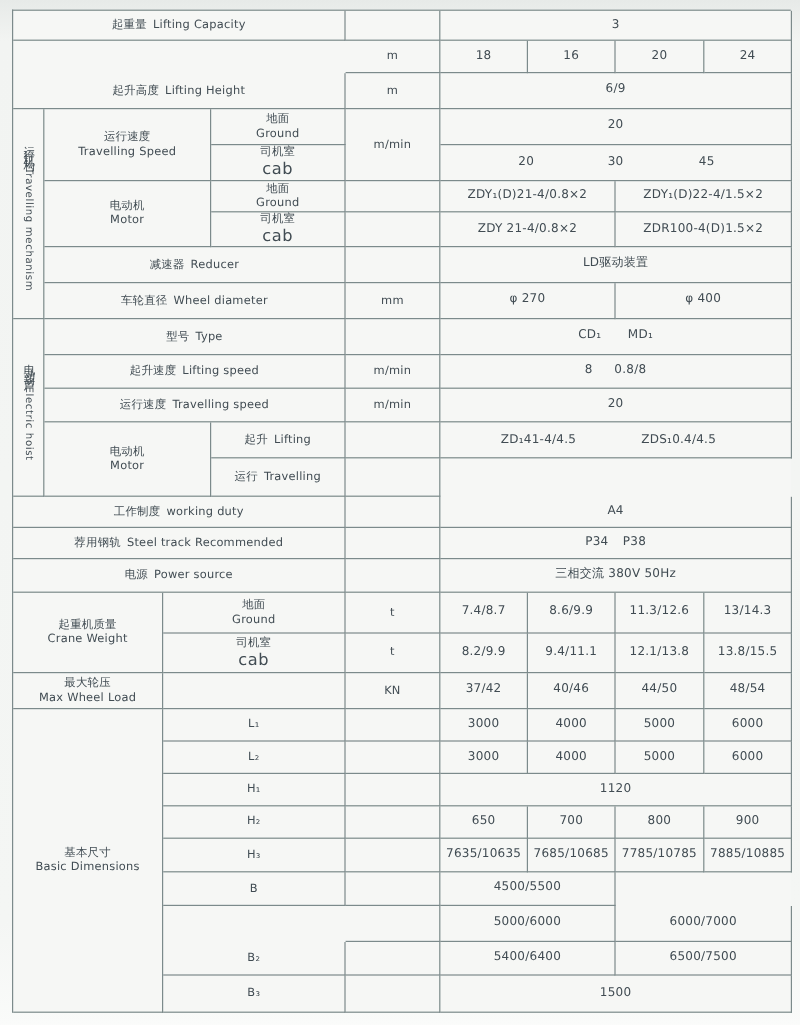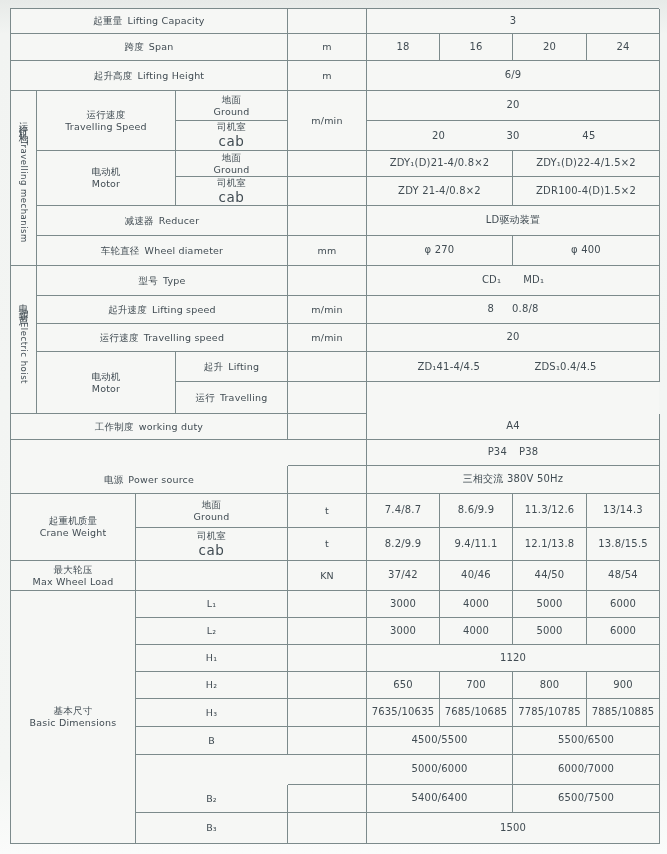--- a/index.html
+++ b/index.html
@@ -52,24 +52,20 @@
 
 <div class="sheet">
 
   <div class="c inline" style="grid-area:1/1/2/5">
     <span>起重量</span>
     <span>Lifting  Capacity</span>
   </div>
   <div class="c" style="grid-area:1/5/2/6"></div>
   <div class="c data" style="grid-area:1/6/2/10">3</div>
 
-  <div class="c inline" style="grid-area:2/1/3/5">
-    <span>跨度</span>
-    <span>Span</span>
-  </div>
   <div class="c" style="grid-area:2/5/3/6">m</div>
   <div class="c data" style="grid-area:2/6/3/7">18</div>
   <div class="c data" style="grid-area:2/7/3/8">16</div>
   <div class="c data" style="grid-area:2/8/3/9">20</div>
   <div class="c data" style="grid-area:2/9/3/10">24</div>
 
   <div class="c inline" style="grid-area:3/1/4/5">
     <span>起升高度</span>
     <span>Lifting  Height</span>
   </div>
@@ -189,20 +185,24 @@
   </div>
   <div class="c" style="grid-area:14/5/15/6"></div>
 
   <div class="c inline" style="grid-area:15/1/16/5">
     <span>工作制度</span>
     <span>working  duty</span>
   </div>
   <div class="c" style="grid-area:15/5/16/6"></div>
   <div class="c data" style="grid-area:15/6/16/10">A4</div>
 
+  <div class="c inline" style="grid-area:16/1/17/5">
+    <span>荐用钢轨</span>
+    <span>Steel track Recommended</span>
+  </div>
   <div class="c" style="grid-area:16/5/17/6"></div>
   <div class="c data pair-tight" style="grid-area:16/6/17/10">
     <span>P34</span>
     <span>P38</span>
   </div>
 
   <div class="c inline" style="grid-area:17/1/18/5">
     <span>电源</span>
     <span>Power source</span>
   </div>
@@ -277,21 +277,20 @@
   <div class="c" style="grid-area:25/3/26/5">H₃</div>
   <div class="c" style="grid-area:25/5/26/6"></div>
   <div class="c data" style="grid-area:25/6/26/7">7635/10635</div>
   <div class="c data" style="grid-area:25/7/26/8">7685/10685</div>
   <div class="c data" style="grid-area:25/8/26/9">7785/10785</div>
   <div class="c data" style="grid-area:25/9/26/10">7885/10885</div>
 
   <div class="c" style="grid-area:26/3/27/5">B</div>
   <div class="c" style="grid-area:26/5/27/6"></div>
   <div class="c data" style="grid-area:26/6/27/8">4500/5500</div>
-  <div class="c data" style="grid-area:26/8/27/10">5500/6500</div>
 
   <div class="c" style="grid-area:27/5/28/6"></div>
   <div class="c data" style="grid-area:27/6/28/8">5000/6000</div>
   <div class="c data" style="grid-area:27/8/28/10">6000/7000</div>
 
   <div class="c" style="grid-area:28/3/29/5">B₂</div>
   <div class="c" style="grid-area:28/5/29/6"></div>
   <div class="c data" style="grid-area:28/6/29/8">5400/6400</div>
   <div class="c data" style="grid-area:28/8/29/10">6500/7500</div>
 

